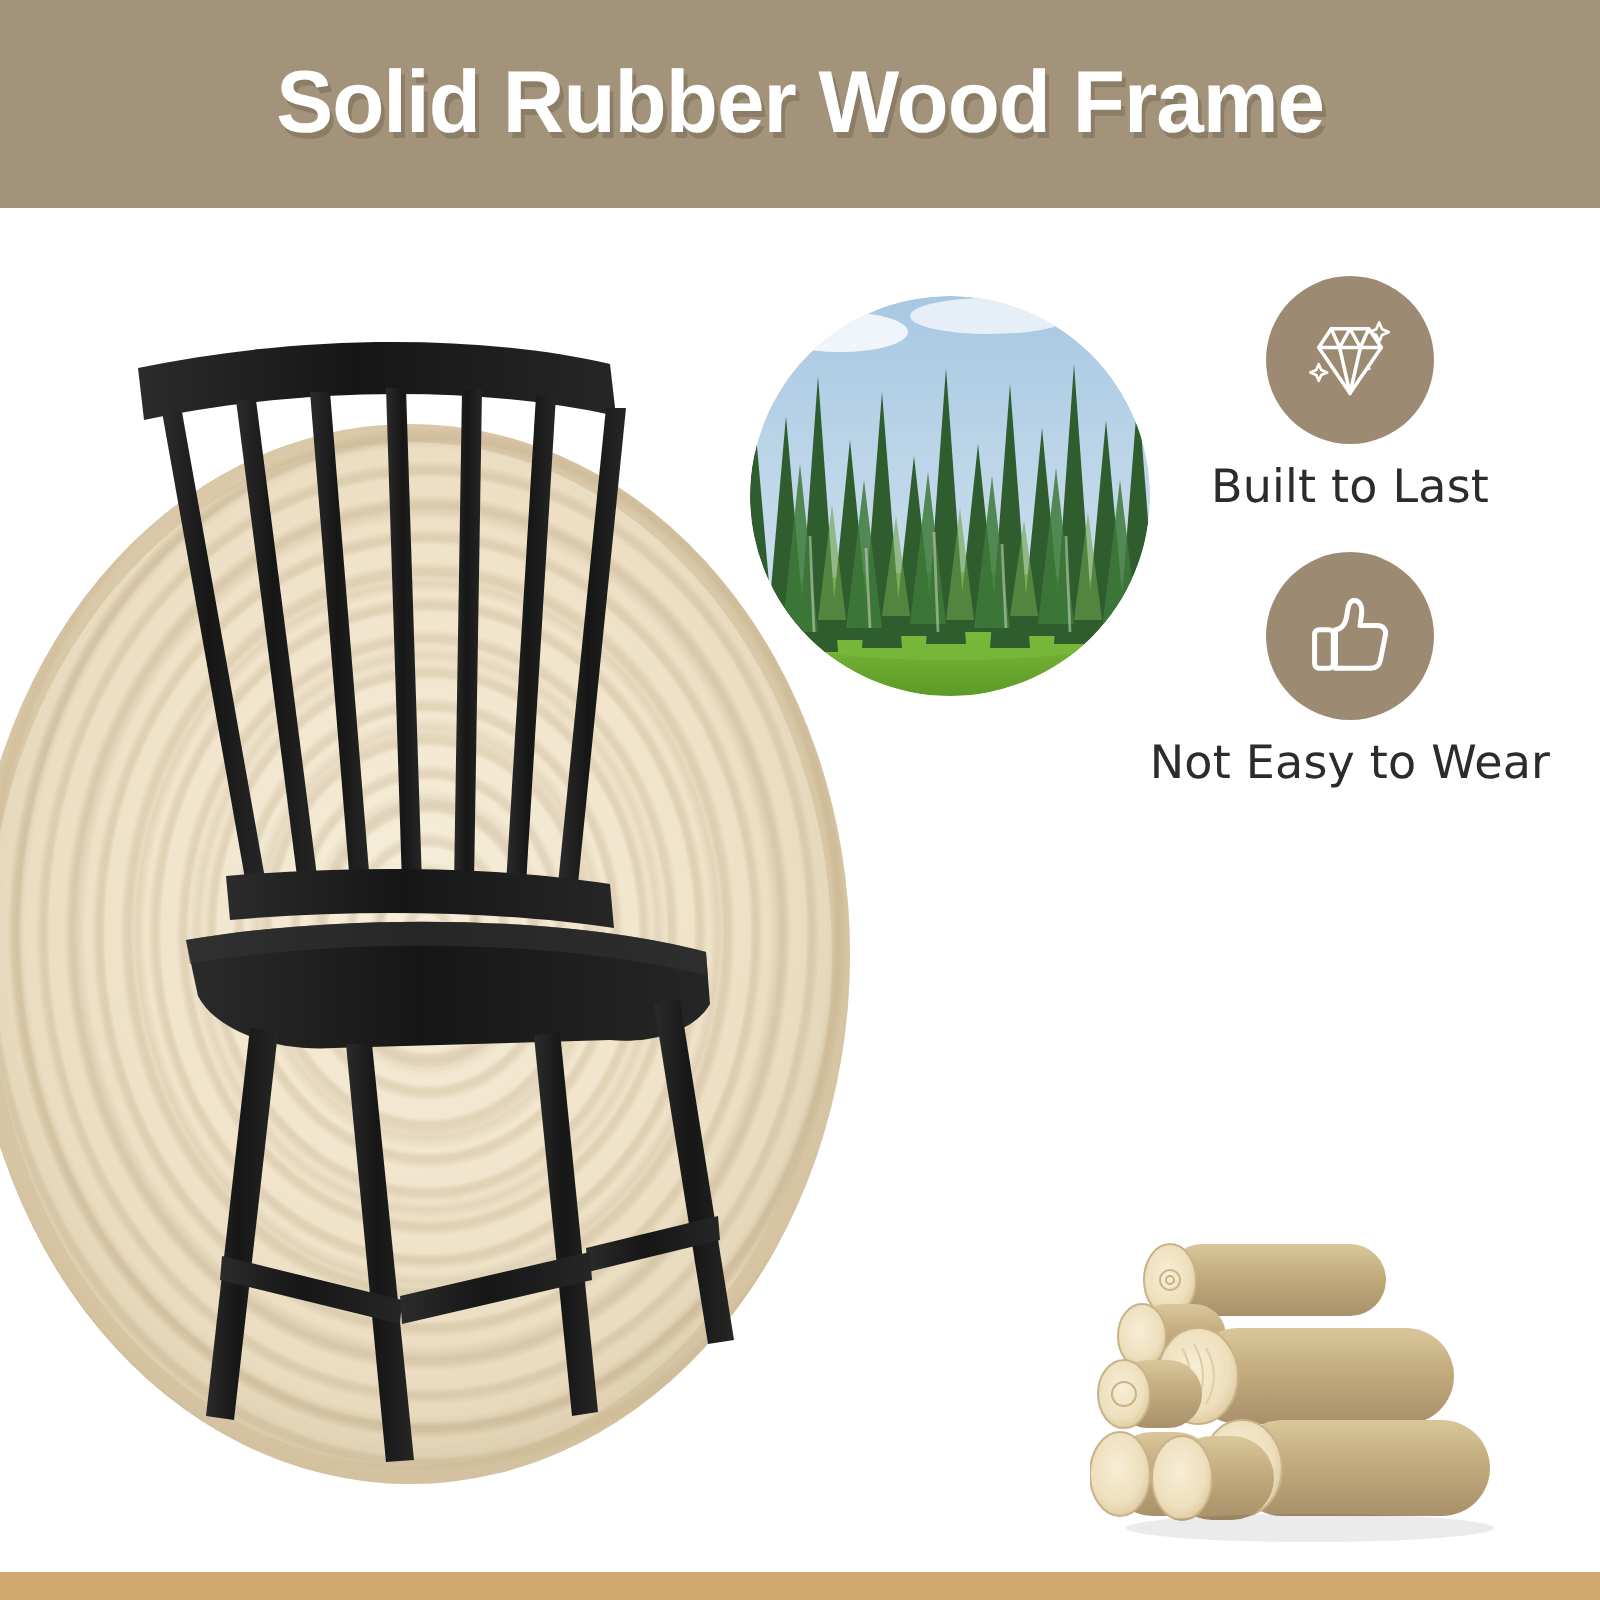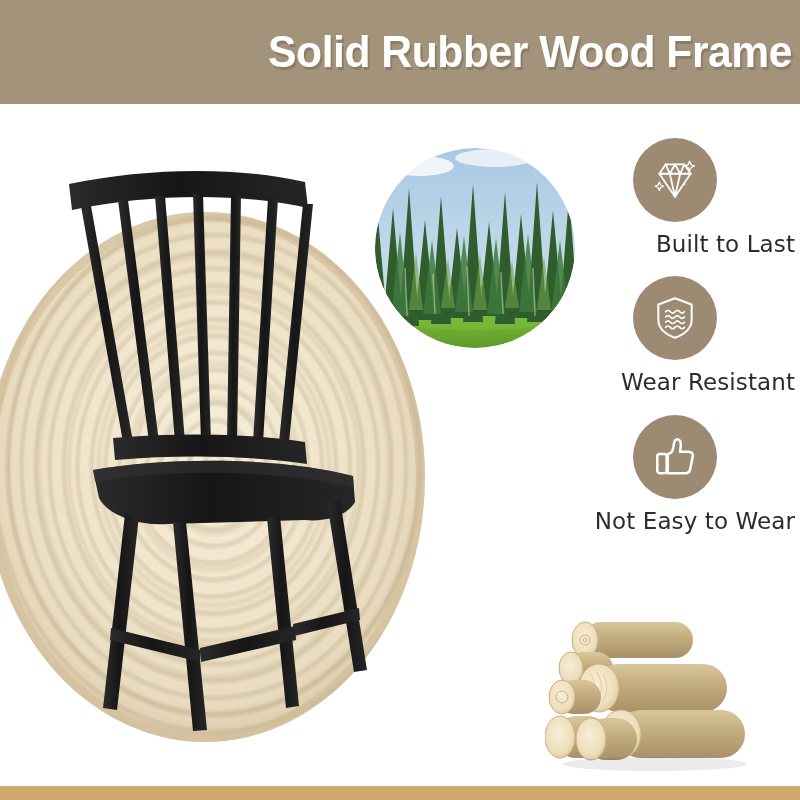--- a/index.html
+++ b/index.html
@@ -23,21 +23,21 @@
   
   .header-banner {
     position: absolute;
     left: 0;
     top: 0;
     width: 800px;
     height: 104px;
     background: #a3937a;
     display: flex;
     align-items: center;
-    justify-content: flex-end;
+    justify-content: center;
   }
   .header-title {
     font-family: "Liberation Sans Narrow", "Liberation Sans", sans-serif;
     font-weight: bold;
     font-size: 44px;
     letter-spacing: -0.5px;
     color: #ffffff;
     white-space: nowrap;
     text-shadow: 2px 3px 0 rgba(90, 75, 55, 0.30);
     transform: scaleX(0.97);
@@ -110,21 +110,21 @@
   
   .features {
     position: absolute;
     left: 555px;
     top: 138px;
     width: 240px;
   }
   .feature-item {
     width: 240px;
     margin-bottom: 19px;
-    text-align: right;
+    text-align: center;
   }
   .feature-badge {
     width: 84px;
     height: 84px;
     border-radius: 50%;
     background: #9c8b72;
     margin: 0 auto 10px auto;
     display: flex;
     align-items: center;
     justify-content: center;
@@ -293,32 +293,20 @@
           <path d="M33 9 L29 18 L24 40"></path>
           <path d="M19 18 L24 9 L29 18"></path>
           <path d="M38 6 l1.4 3.2 L42.6 10.6 l-3.2 1.4 L38 15.2 l-1.4-3.2 L33.4 10.6 l3.2-1.4 Z" stroke-width="1.3"></path>
           <path d="M9 26 l1.2 2.8 L13 30 l-2.8 1.2 L9 34 l-1.2-2.8 L5 30 l2.8-1.2 Z" stroke-width="1.3"></path>
           <circle cx="33" cy="28" r="0.9" fill="#ffffff" stroke="none"></circle>
         </svg>
       </div>
       <div class="feature-label">Built to Last</div>
     </div>
 
-    <div class="feature-item">
-      <div class="feature-badge">
-        <svg viewBox="0 0 48 48" xmlns="http://www.w3.org/2000/svg" fill="none" stroke="#ffffff" stroke-width="1.9" stroke-linejoin="round" stroke-linecap="round">
-          <path d="M24 5 L40 11 L40 26 C40 34 33 40 24 43 C15 40 8 34 8 26 L8 11 Z"></path>
-          <path d="M15 18 q2.3 -2.6 4.5 0 q2.3 2.6 4.5 0 q2.3 -2.6 4.5 0 q2.3 2.6 4.5 0" stroke-width="1.6"></path>
-          <path d="M15 23 q2.3 -2.6 4.5 0 q2.3 2.6 4.5 0 q2.3 -2.6 4.5 0 q2.3 2.6 4.5 0" stroke-width="1.6"></path>
-          <path d="M15 28 q2.3 -2.6 4.5 0 q2.3 2.6 4.5 0 q2.3 -2.6 4.5 0 q2.3 2.6 4.5 0" stroke-width="1.6"></path>
-          <path d="M15 33 q2.3 -2.6 4.5 0 q2.3 2.6 4.5 0 q2.3 -2.6 4.5 0 q2.3 2.6 4.5 0" stroke-width="1.6"></path>
-        </svg>
-      </div>
-      <div class="feature-label">Wear Resistant</div>
-    </div>
 
     <div class="feature-item">
       <div class="feature-badge">
         <svg viewBox="0 0 48 48" xmlns="http://www.w3.org/2000/svg" fill="none" stroke="#ffffff" stroke-width="2.4" stroke-linejoin="round" stroke-linecap="round">
           <path d="M17 21 C20 21 22 18 22.5 14 C23 10 23.5 7 26 7
                    C29 7 30 10 29.5 14 L28.8 19 L37 19
                    C40 19 41.5 21 41 23.5 L38.6 35.5 C38.2 38 36.5 39.5 34 39.5
                    L17 39.5 Z"></path>
           <rect x="7" y="21" width="9" height="18.5" rx="2.2"></rect>
         </svg>

